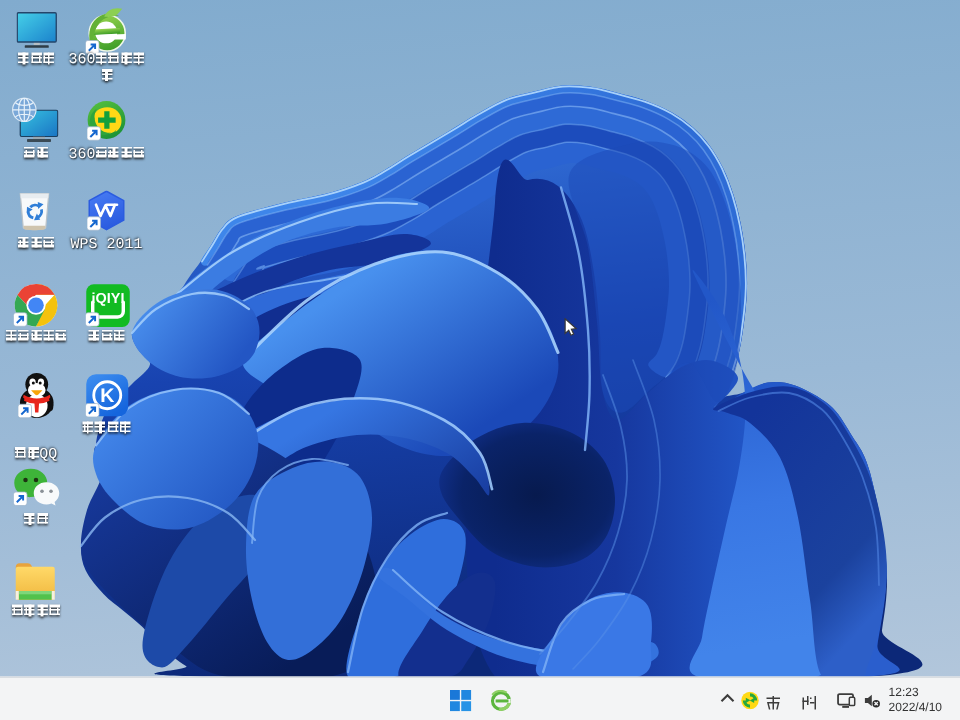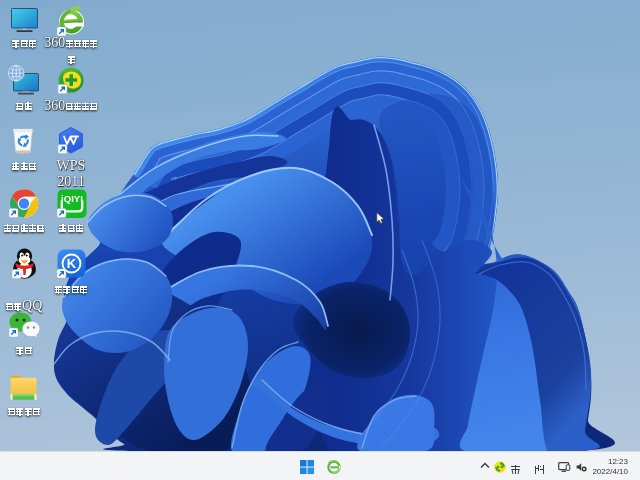--- a/index.html
+++ b/index.html
@@ -1,16 +1,16 @@
 <!DOCTYPE html>
 <html><head><meta charset="utf-8"><style>
 html,body{margin:0;padding:0}
 #screen{position:relative;width:640px;height:480px;overflow:hidden;background:linear-gradient(175deg,#81abce 0%,#9ab9d6 55%,#b5c8dc 100%);font-family:"Liberation Sans",sans-serif}
 
-.lbl{position:absolute;text-align:center;color:#fff;font-size:14px;font-family:Liberation Serif, serif;}
+.lbl{position:absolute;text-align:center;color:#fff;font-size:10px;font-family:Liberation Mono, monospace;}
 .zh{display:inline-block;width:7px;height:7.6px;margin:0 0.6px;vertical-align:-0.5px;position:relative;
 filter:drop-shadow(0.5px 1px 0.8px rgba(20,20,20,0.95));}
 .zh i{position:absolute;left:0;right:0;background:#fff;height:1.3px;display:block}
 .zh i:nth-child(1){top:0.4px}.zh i:nth-child(2){top:3.1px}.zh i:nth-child(3){top:5.9px}
 .zh b{position:absolute;top:0;bottom:0;width:1.3px;left:2.9px;background:#fff}
 .zh u{position:absolute;top:2px;bottom:1px;width:1.1px;left:0.6px;background:#fff}
 .zh s{position:absolute;top:2px;bottom:1px;width:1.1px;right:0.6px;background:#fff}
 .lat{text-shadow:0.5px 1px 1.2px rgba(0,0,0,0.95), -0.5px -0.5px 1.5px rgba(0,0,0,0.6);}
 
 </style></head><body>
@@ -328,17 +328,17 @@
 <svg width="13" height="11" viewBox="0 0 13 11" style="position:absolute;left:558px;top:9.5px">
 <rect x="0.7" y="0.7" width="10" height="7" rx="1" fill="none" stroke="#3c3c3c" stroke-width="1.2"></rect>
 <rect x="3.5" y="8.6" width="4.5" height="1.3" fill="#3c3c3c"></rect>
 <rect x="8.2" y="2.8" width="3.6" height="5.6" rx="0.8" fill="#f3f4f5" stroke="#3c3c3c" stroke-width="1"></rect>
       </svg>
 <svg width="11" height="10" viewBox="0 0 11 10" style="position:absolute;left:576px;top:10px">
 <path d="M0.6,3.4 L2.6,3.4 L5.2,1.2 L5.2,8.8 L2.6,6.6 L0.6,6.6 Z" fill="#3c3c3c"></path>
 <circle cx="8.1" cy="7.1" r="2.5" fill="#2b2b2b"></circle>
         <path d="M7,6 L9.2,8.2 M9.2,6 L7,8.2" stroke="#f3f4f5" stroke-width="0.9"></path>
 </svg>
-<div style="position:absolute;right:12px;top:5px;text-align:right;font-size:8px;line-height:10px;color:#333;font-family:'Liberation Sans',sans-serif">12:23<br>2022/4/10</div>
+<div style="position:absolute;right:12px;top:5px;text-align:left;font-size:8px;line-height:10px;color:#333;font-family:'Liberation Sans',sans-serif">12:23<br>2022/4/10</div>
 </div>
 <svg width="9" height="13" viewBox="0 0 12 17" style="position:absolute;left:376px;top:212px">
 <path d="M1,0.5 L1,13.5 L4.2,10.8 L6.2,15.2 L8.6,14.1 L6.6,9.8 L10.8,9.3 Z" fill="#fff" stroke="#3a3a3a" stroke-width="1.1"></path>
     </svg>
 </div>
 </body></html>

